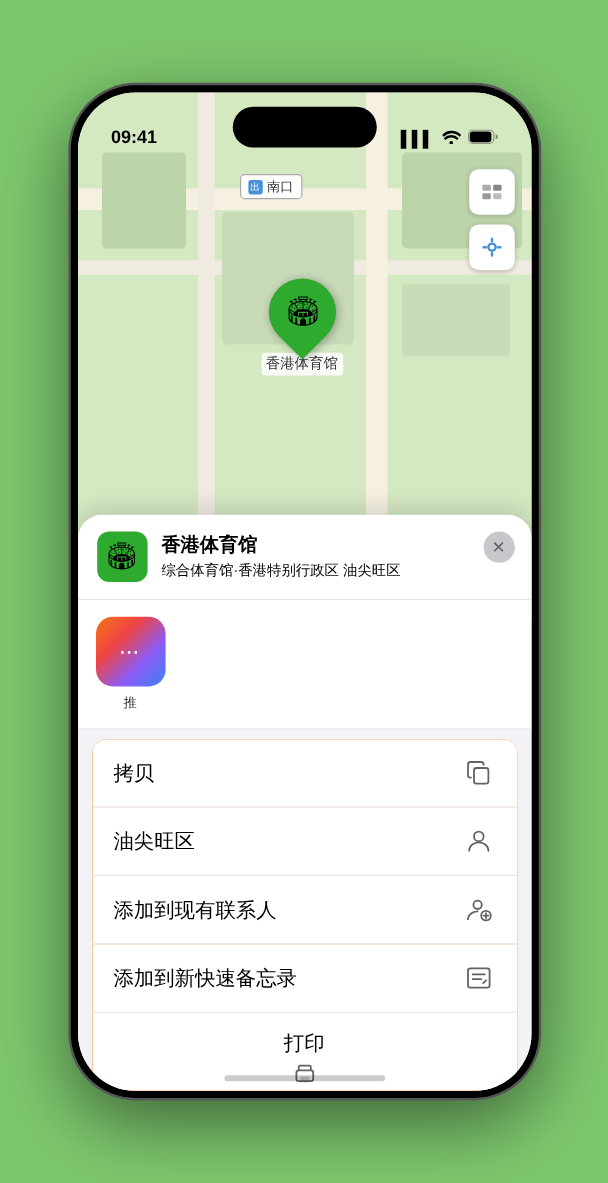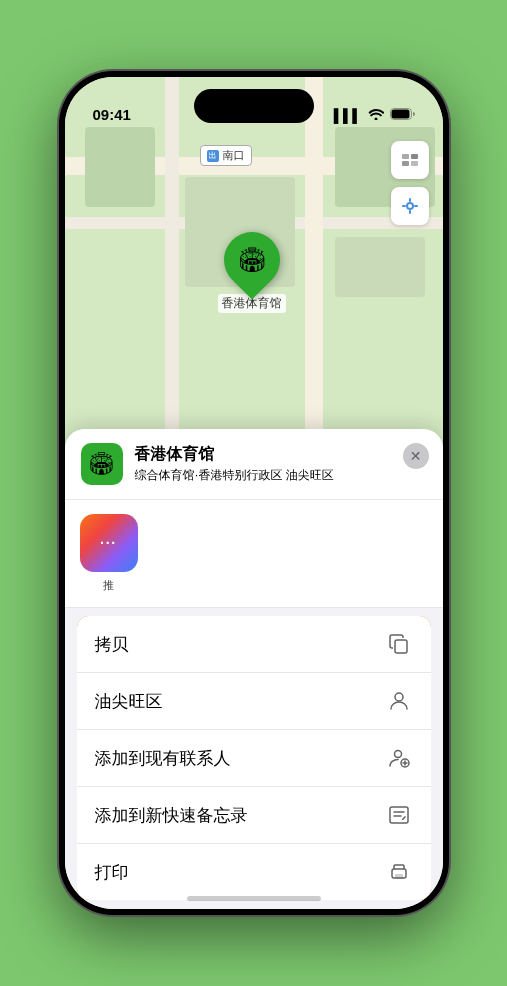--- a/index.html
+++ b/index.html
@@ -365,20 +365,21 @@
       display: flex;
       align-items: center;
       justify-content: space-between;
       padding: 14px 18px;
       border-bottom: 1px solid #e5e5ea;
       background: #fff;
     }
 
     .action-item:last-child {
       border-bottom: none;
+      flex-direction: column;
     }
 
     .action-label {
       font-size: 17px;
       color: #000;
     }
 
     .action-icon {
       width: 28px; height: 28px;
       display: flex;

